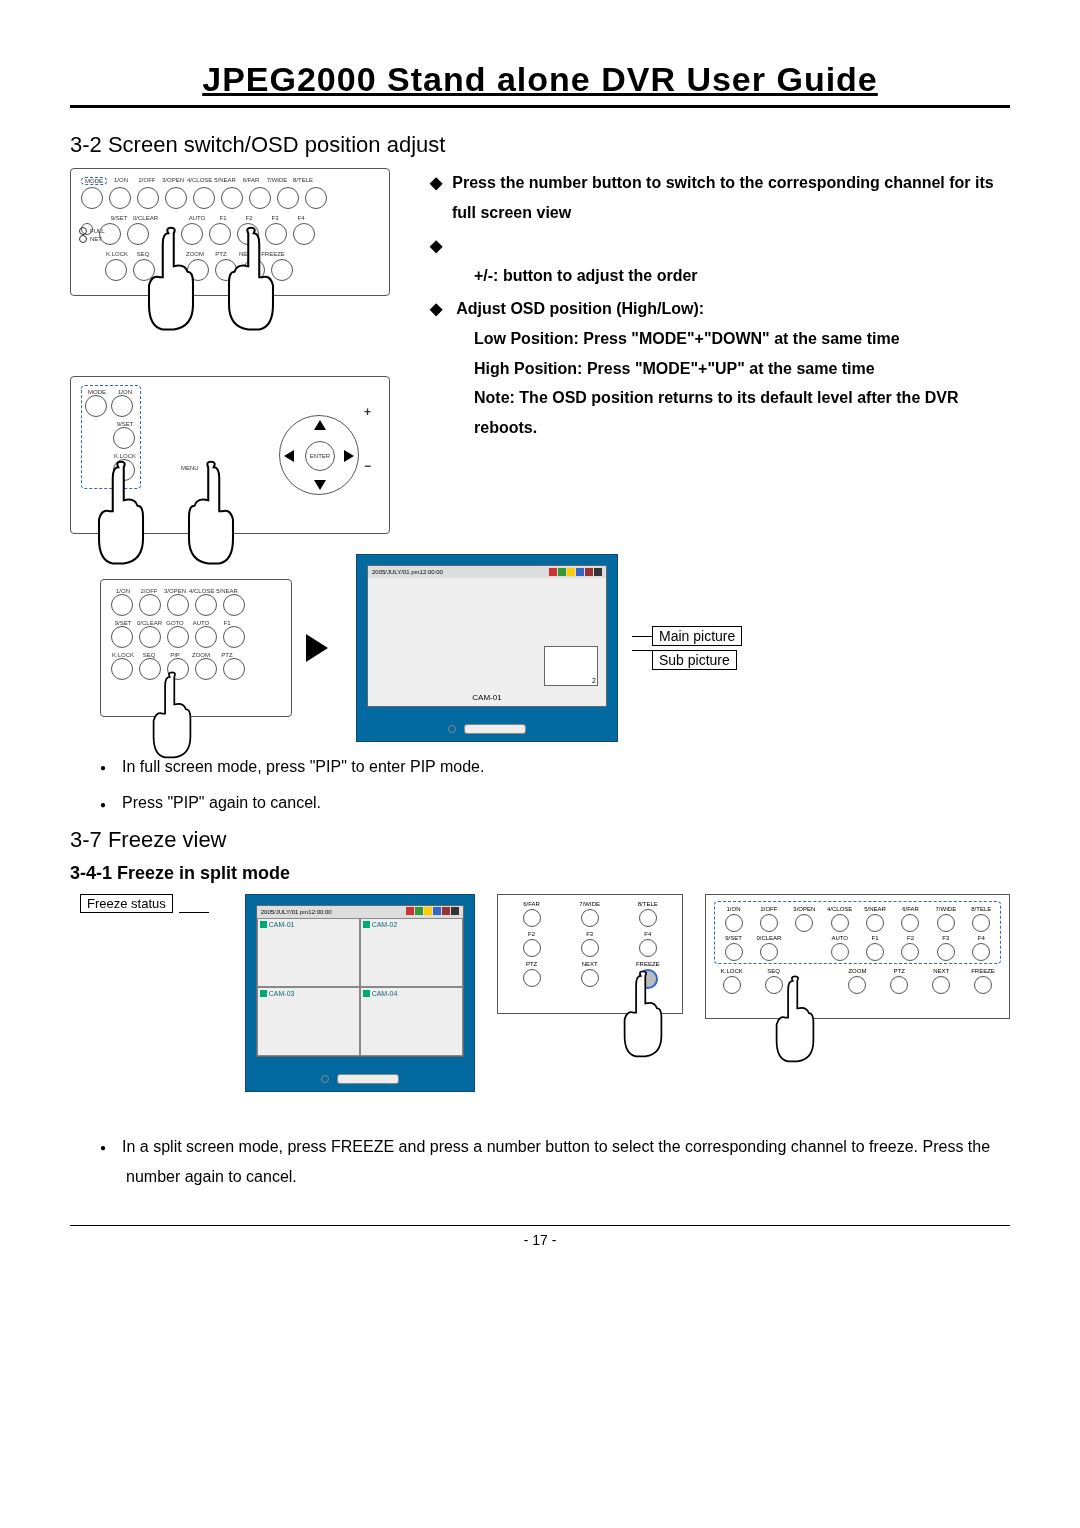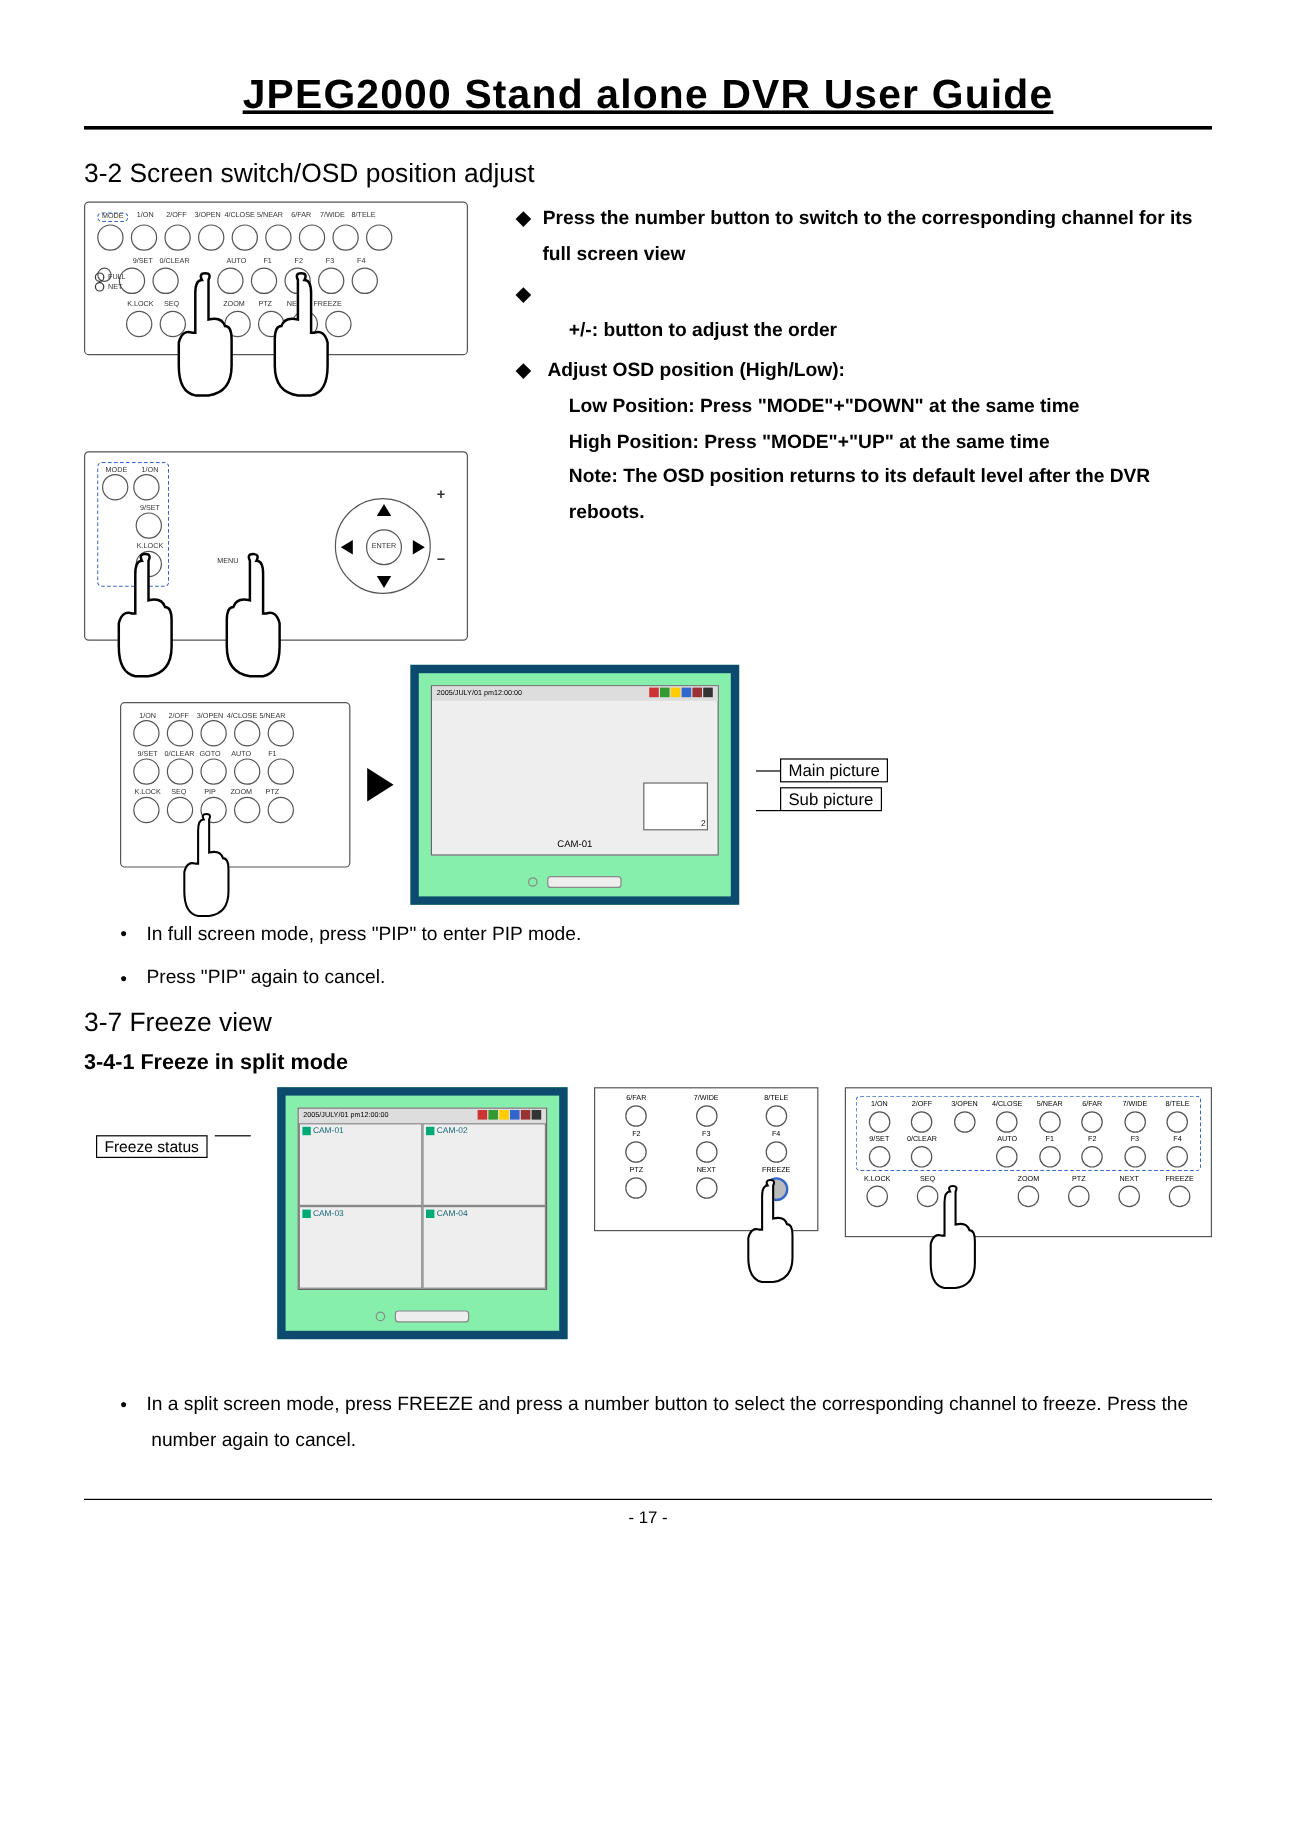--- a/index.html
+++ b/index.html
@@ -101,21 +101,21 @@
   .pip-figure {
     display:flex; align-items:center; gap:14px; margin:6px 0 10px 30px;
   }
   .pip-remote {
     width: 170px; height: 120px;
   }
   .play-arrow {
     width:0; height:0; border-top:14px solid transparent; border-bottom:14px solid transparent; border-left:22px solid #000;
   }
   .monitor {
-    width: 260px; border:7px solid #0c4a6e; background:#86efac; position:relative;
+    width: 260px; border:1px solid #0c4a6e; background:#0369a1; position:relative;margin-left:14px;
   }
   .monitor-screen {
     margin:10px; border:1px solid #666; height:140px; background:#eee; position:relative;
     font-size:8px;
   }
   .topbar { height:12px; background:#ddd; display:flex; justify-content:space-between; align-items:center; padding:0 4px; font-size:6px;}
   .topbar-icons span{ display:inline-block; width:8px;height:8px; background:#c33; margin-left:1px; border:0; }
   .topbar-icons span:nth-child(2){background:#393;}
   .topbar-icons span:nth-child(3){background:#fc0;}
   .topbar-icons span:nth-child(4){background:#36c;}
@@ -126,21 +126,21 @@
   .monitor-base { height:24px; display:flex; justify-content:center; align-items:center;}
   .base-slot { width:60px; height:8px; border:1px solid #888; border-radius:3px; background:#eee;}
   .callout-labels { display:flex; flex-direction:column; gap:4px; font-size:14px; }
   .callout { border:1px solid #000; padding:1px 6px; white-space:nowrap; }
   .callout-line { border-top:1px solid #000; width:20px; display:inline-block; vertical-align:middle;}
 
   
   .freeze-figure {
     display:flex; align-items:flex-start; gap:22px; margin:6px 0 16px 10px;
   }
-  .freeze-left { display:flex; align-items:flex-start; gap:6px;margin-top:40px; }
+  .freeze-left { display:flex; align-items:flex-end; gap:6px; }
   .freeze-status-box { border:1px solid #000; padding:1px 6px; font-size:13px; white-space:nowrap;}
   .freeze-monitor .monitor-screen { height:150px; }
   .quad { display:grid; grid-template-columns:1fr 1fr; grid-template-rows:1fr 1fr; height:calc(100% - 12px);}
   .quad > div { border:0.5px solid #888; font-size:7px; padding:2px; color:#167; position:relative;}
   .quad > div::before { content:""; display:inline-block; width:7px; height:7px; background:#0a7; margin-right:2px; vertical-align:middle;}
   .freeze-remote-a, .freeze-remote-b {
     border:1px solid #555; background:#fff; padding:6px 8px 24px 8px; font-size:6px; position:relative;
     width: 170px;
   }
   .freeze-remote-b { width: 290px; }
@@ -385,21 +385,21 @@
     <div class="monitor-base">
           <span style="width:6px;height:6px;border:1px solid #888;border-radius:50%;margin-right:8px;"></span>
           <div class="base-slot"></div>
         </div>
   </div>
   <div class="callout-labels">
     <div style="display:flex;align-items:center;">
           <span class="callout-line"></span>
           <span class="callout">Main picture</span>
         </div>
-    <div style="display:flex;align-items:flex-end;">
+    <div style="display:flex;align-items:flex-start;">
           <span class="callout-line"></span>
           <span class="callout">Sub picture</span>
         </div>
   </div>
 </div>
 <ul class="round">
   <li>In full screen mode, press "PIP" to enter PIP mode.</li>
   <li>Press "PIP" again to cancel.</li>
 </ul>
 

